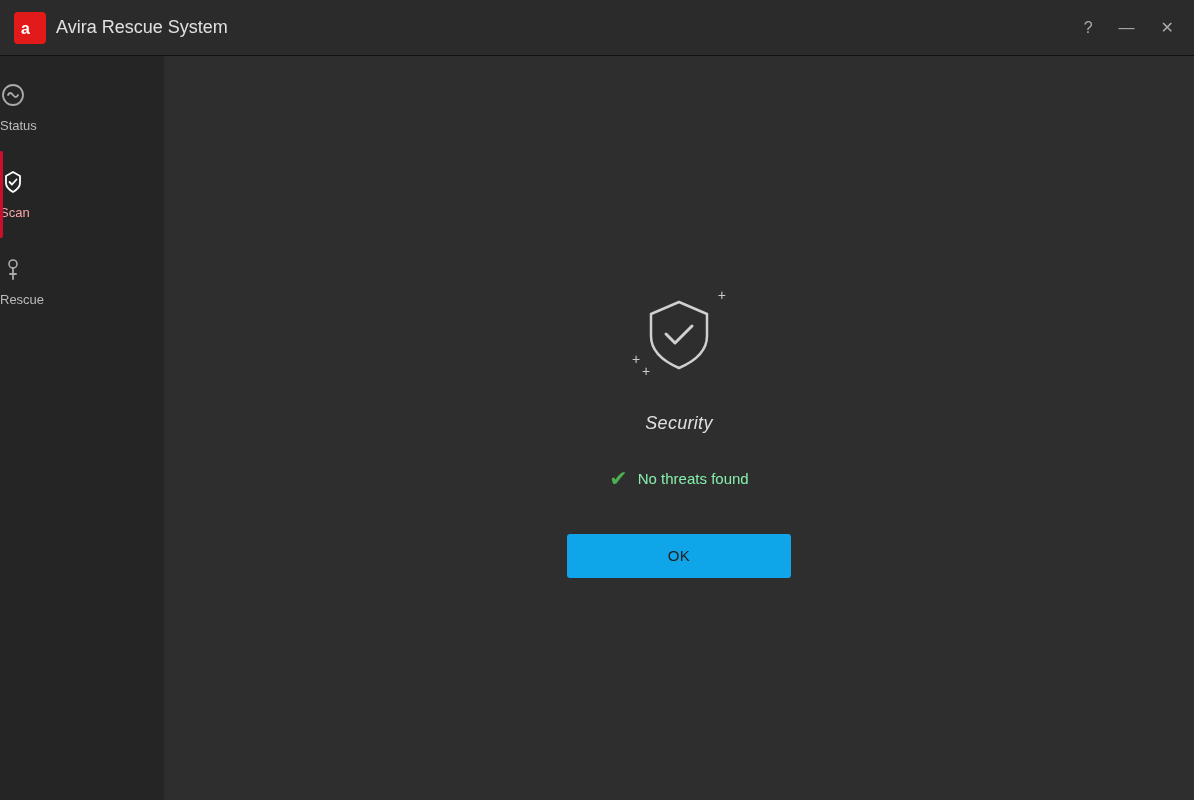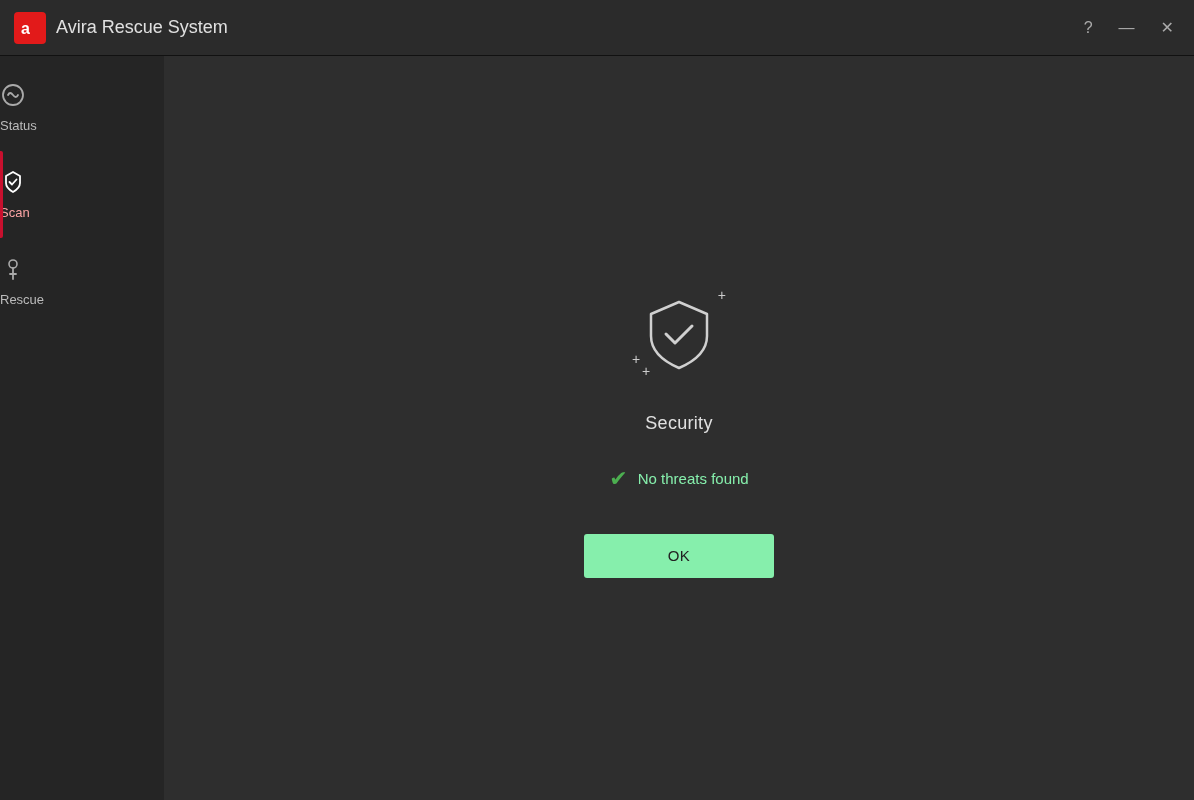--- a/index.html
+++ b/index.html
@@ -162,20 +162,21 @@
       width: 80px;
       height: 80px;
     }
 
     .security-label {
       color: #e0e0e0;
       font-size: 18px;
       font-weight: 500;
       letter-spacing: 0.3px;
       margin-top: 4px;
+      font-style: italic;
     }
 
     .status-line {
       display: flex;
       align-items: center;
       gap: 10px;
       margin-top: 12px;
     }
 
     .checkmark-green {
@@ -183,23 +184,23 @@
       font-size: 22px;
     }
 
     .status-text {
       color: #86efac;
       font-size: 15px;
     }
 
     .ok-button {
       margin-top: 22px;
-      width: 190px;
+      width: 224px;
       height: 44px;
-      background: #86efac;
+      background: #0ea5e9;
       border: none;
       border-radius: 3px;
       color: #222;
       font-size: 15px;
       font-weight: 500;
       cursor: pointer;
       letter-spacing: 0.5px;
     }
   </style>
 </head>

